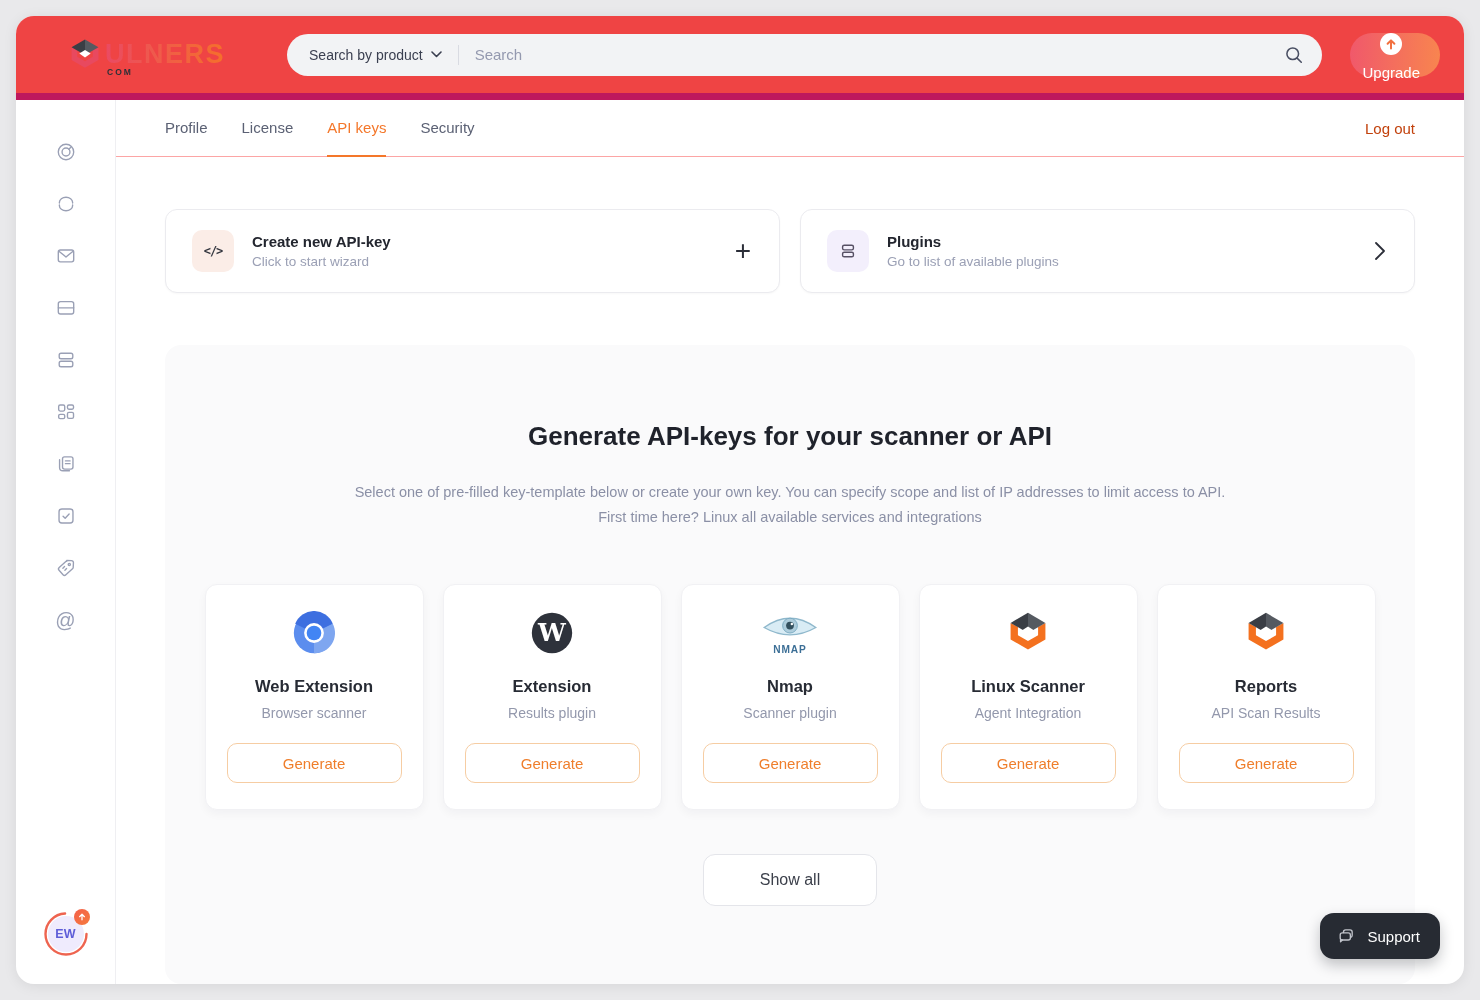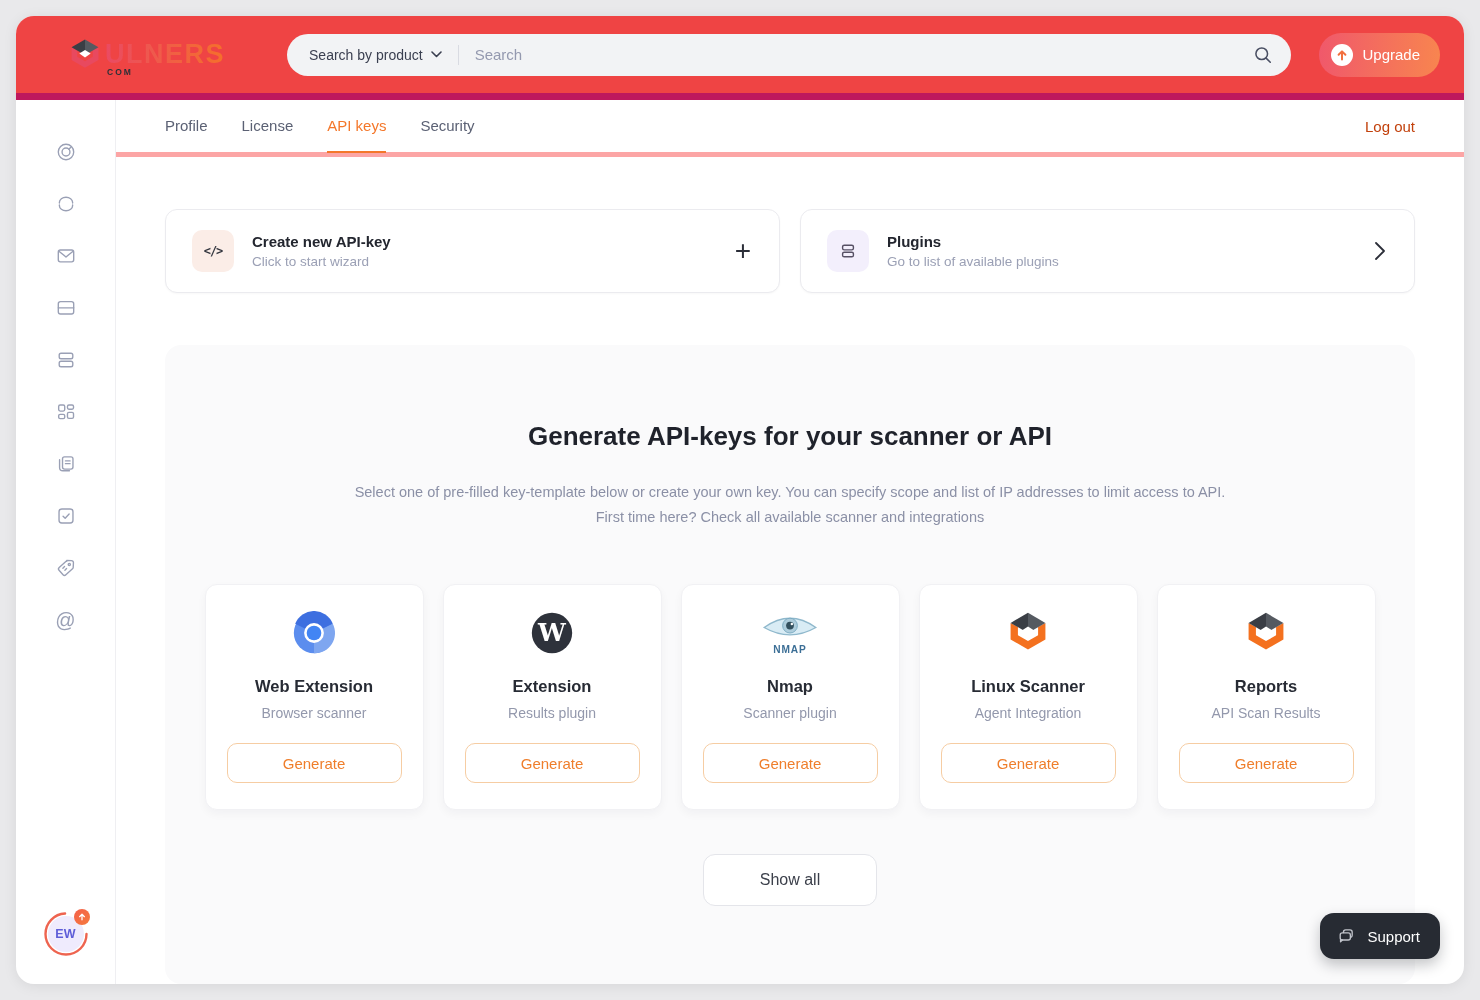--- a/index.html
+++ b/index.html
@@ -47,21 +47,21 @@
   .search-div { width:1px; height:20px; background:#D9DBE2; margin:0 16px; }
   .search-input {
     flex:1; border:none; outline:none; background:transparent;
     font-family:"Liberation Sans", sans-serif; font-size:15px; color:#3A3F50;
   }
   .search-input::placeholder { color:#9499AF; }
   .upgrade-btn {
     height:44px; padding:0 20px 0 12px; border:none; cursor:pointer;
     border-radius:22px; display:flex; align-items:center; gap:9px;
     background:linear-gradient(93deg,#F0586B 0%,#F8854F 100%);
-    color:#fff; font-family:"Liberation Sans", sans-serif; font-size:15px; font-weight:500;
+    color:#fff; font-family:"Liberation Sans", sans-serif; font-size:15px; font-weight:500;flex-direction:column;
   }
   
   .body { flex:1; display:flex; min-height:0; }
   .sidebar {
     width:100px; flex:0 0 100px; border-right:1px solid #efeff2;
     display:flex; flex-direction:column; align-items:center;
     padding-top:41px; gap:30px;
   }
   .side-icon { width:22px; height:22px; color:#9AA0B5; display:flex; align-items:center; justify-content:center; cursor:pointer; }
   .side-at { font-size:20px; font-weight:400; color:#9AA0B5; line-height:1; }
@@ -74,21 +74,21 @@
   }
   .avatar-badge {
     position:absolute; right:-2px; top:-3px; width:16px; height:16px; border-radius:50%;
     background:linear-gradient(135deg,#F4604A,#F57A3E);
     display:flex; align-items:center; justify-content:center;
   }
   .main { flex:1; min-width:0; display:flex; flex-direction:column; }
   
   .tabs-row {
     height:57px; flex:0 0 57px; display:flex; align-items:stretch;
-    padding:0 49px; border-bottom:5px solid #fca5a5;
+    padding:0 49px; border-bottom:1px solid #fca5a5;
   }
   .tab {
     display:flex; align-items:center; margin-right:34px; cursor:pointer;
     font-size:15px; color:#5B6174; border-bottom:2px solid transparent; margin-bottom:-1px;
   }
   .tab.active { color:#F4772A; border-bottom-color:#F4772A; }
   .logout { margin-left:auto; display:flex; align-items:center; font-size:15px; color:#c2410c; cursor:pointer; }
   
   .actions-row { display:flex; gap:20px; margin:52px 49px 0; }
   .action-card {
@@ -316,21 +316,21 @@
                 <path d="M2 2 L10 10 L2 18" fill="none" stroke="#2B2E38" stroke-width="1.8" stroke-linecap="round" stroke-linejoin="round"></path>
               </svg>
           </span>
         </div>
       </div>
 
       <div class="panel">
         <div class="panel-title">Generate API-keys for your scanner or API</div>
         <div class="panel-desc">
           <div>Select one of pre-filled key-template below or create your own key. You can specify scope and list of IP addresses to limit access to API.</div>
-          <div>First time here? Check all available scanner and integrations</div>
+          <div>First time here? Linux all available services and integrations</div>
         </div>
 
         <div class="tpl-row">
 
           <div class="tpl-card">
             <span class="tpl-icon">
               <svg width="44" height="44" viewBox="0 0 48 48">
                 <circle cx="24" cy="24" r="22" fill="#5B8DEE"></circle>
                 <path d="M24 24 L3.5 14 A22 22 0 0 1 44.5 14 Z" fill="#3D6FE0"></path>
                 <path d="M24 24 L44.5 14 A22 22 0 0 1 24 46 Z" fill="#7EA6F0"></path>

